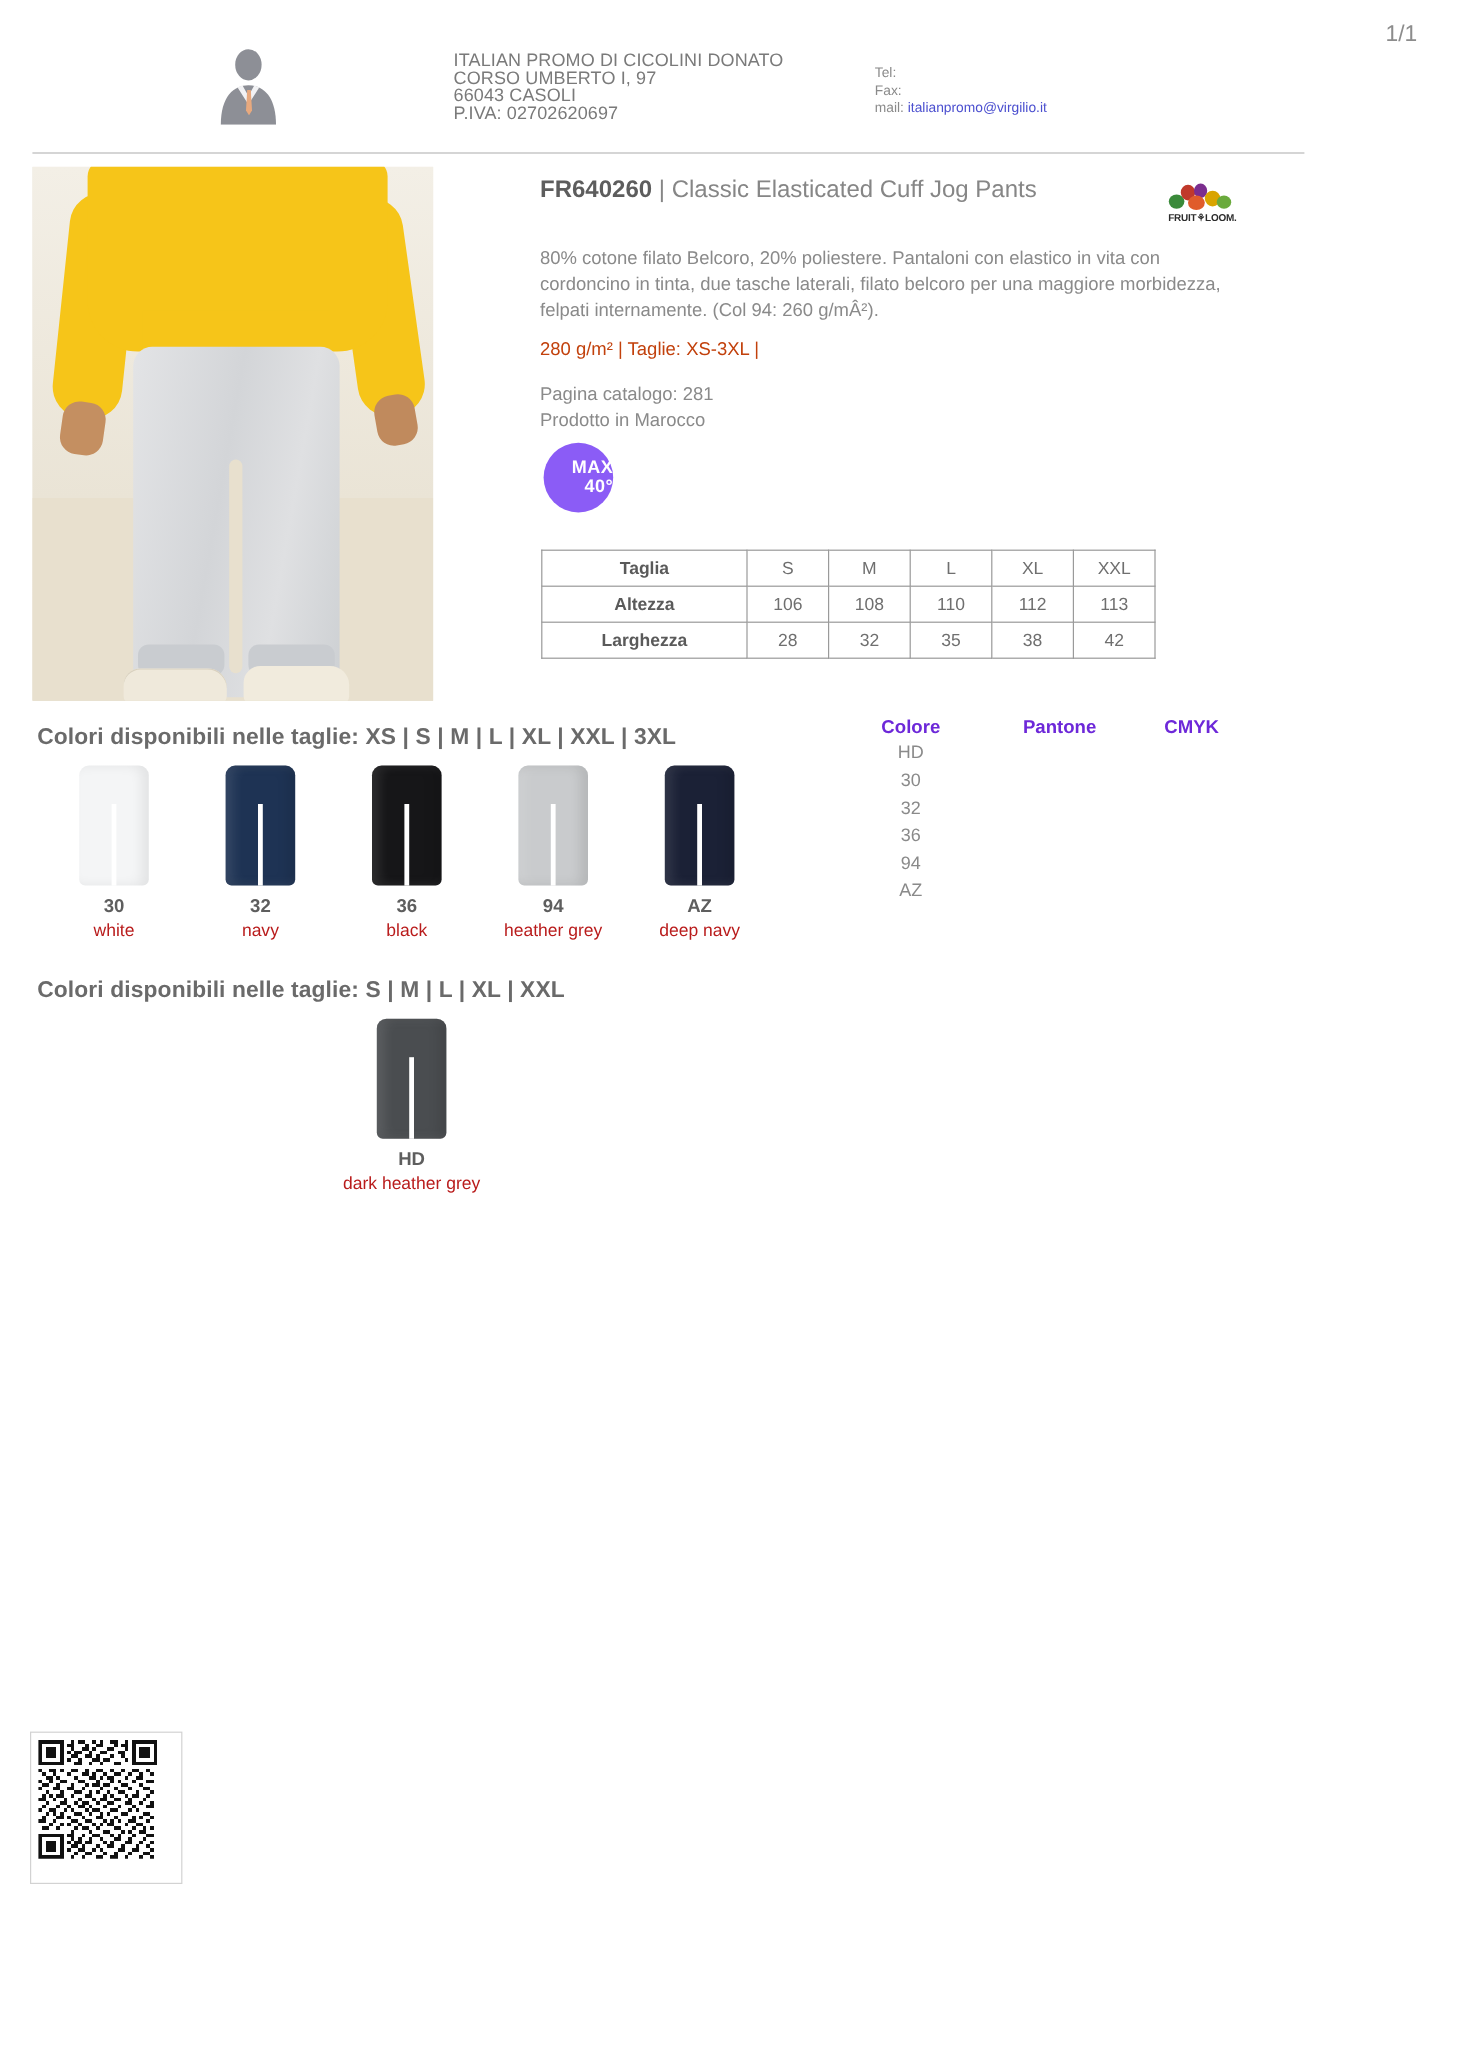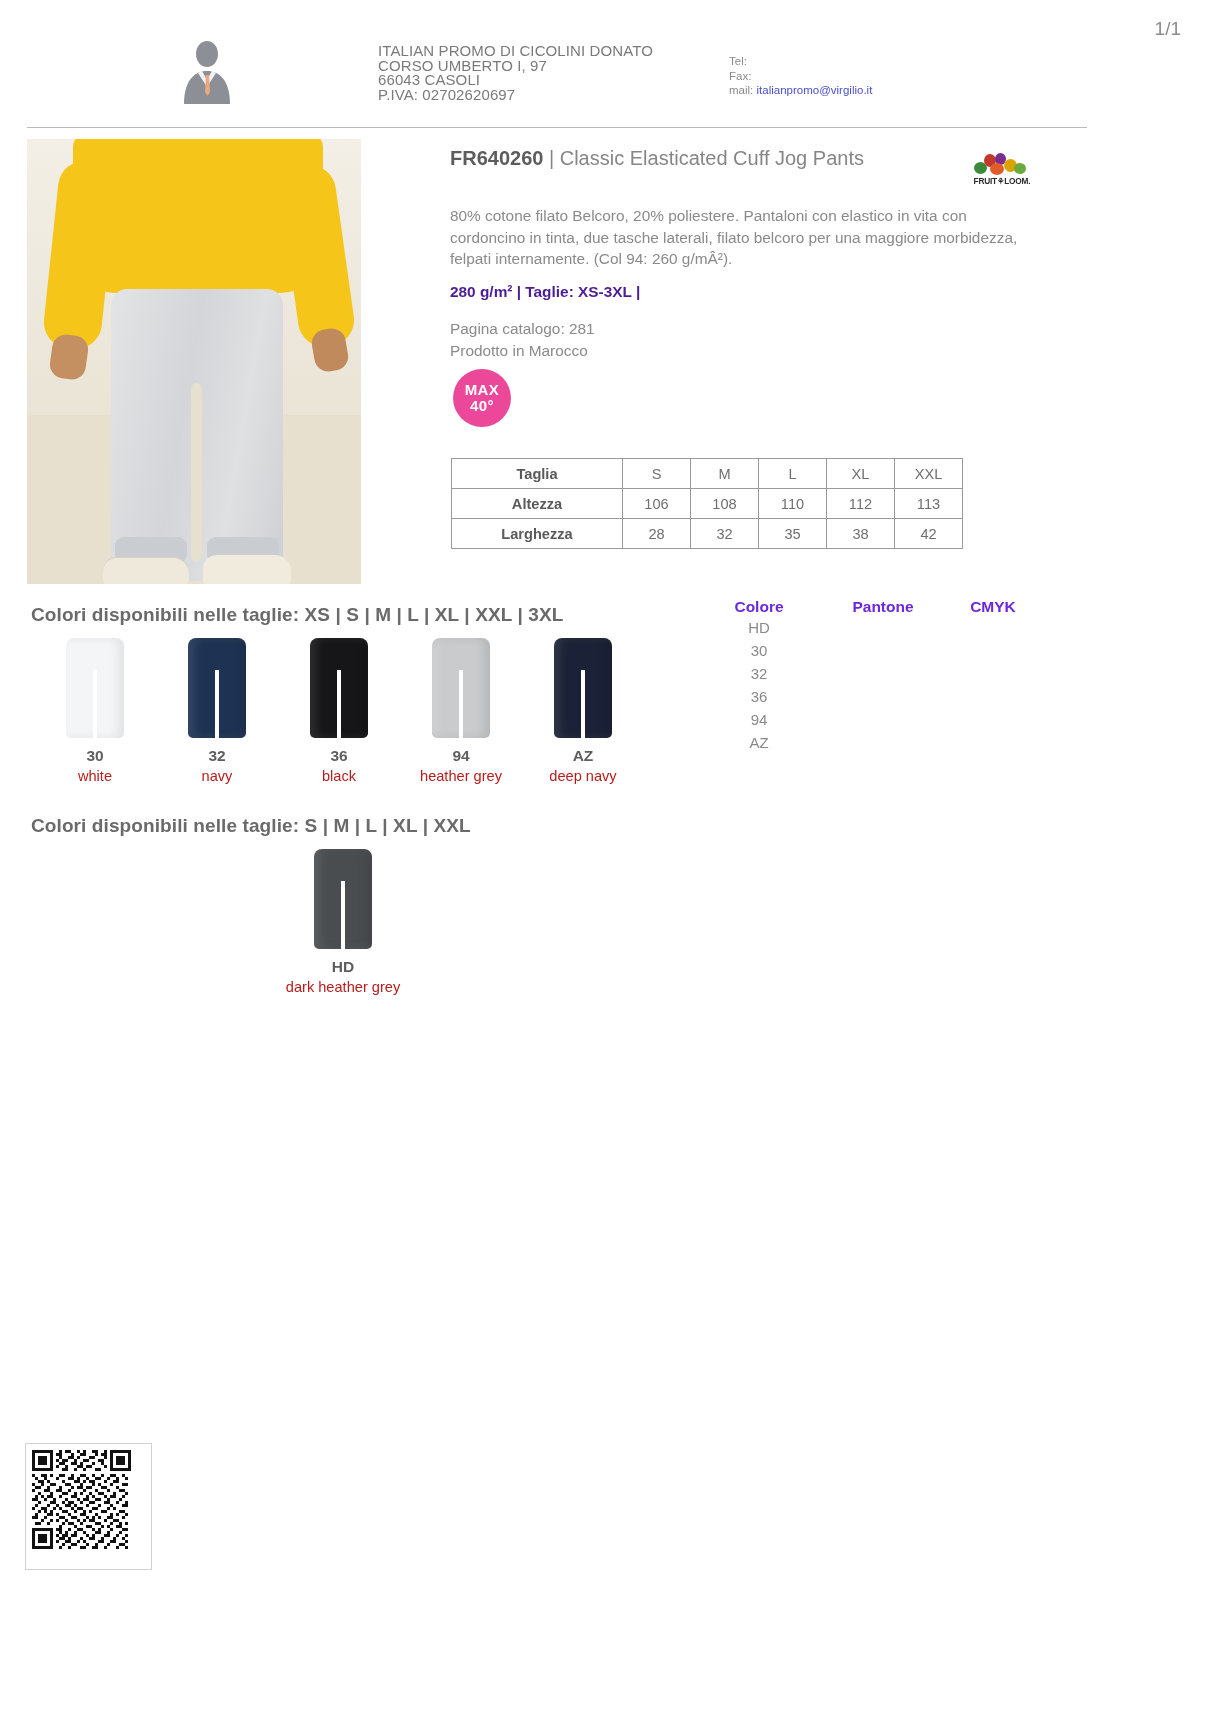--- a/index.html
+++ b/index.html
@@ -52,33 +52,33 @@
             border-radius:14px 16px 7px 7px;box-shadow:0 1px 0 #d8d0be inset;}
   .ph-shoeR{position:absolute;left:176px;top:416px;width:88px;height:32px;background:#f1ebdd;
             border-radius:14px 16px 7px 7px;}
 
   
   .title{position:absolute;left:450px;top:143px;width:550px;font-size:20px;line-height:30px;
          color:#868686;font-family:"Liberation Sans", sans-serif;font-weight:400;}
   .title b{color:#5d5d5d;font-weight:700;}
   .desc{position:absolute;left:450px;top:205px;width:585px;font-size:15.4px;line-height:21.5px;
         color:#8a8a8a;font-family:"Liberation Sans", sans-serif;}
-  .spec{position:absolute;left:450px;top:283px;font-size:15.4px;color:#4c1d95;
-        font-family:"Liberation Sans", sans-serif;font-weight:bold;}
+  .spec{position:absolute;left:450px;top:283px;font-size:15.4px;color:#c2410c;
+        font-family:"Liberation Sans", sans-serif;}
   .cat{position:absolute;left:450px;top:318px;font-size:15.4px;line-height:21.5px;color:#8a8a8a;
        font-family:"Liberation Sans", sans-serif;}
 
   .brand{position:absolute;left:968px;top:150px;width:68px;height:44px;text-align:center;}
   .brand-fruit{position:relative;height:26px;}
   .bf{position:absolute;border-radius:50%;}
   .brand-name{font-size:8.3px;font-weight:700;color:#2b2b2b;letter-spacing:-.2px;
               font-family:"Liberation Sans", sans-serif;text-align:center;}
 
   .wash{position:absolute;left:453px;top:369px;width:58px;height:58px;border-radius:50%;
-        background:#ec4899;color:#fff;display:flex;flex-direction:column;align-items:center;
+        background:#8b5cf6;color:#fff;display:flex;flex-direction:column;align-items:flex-end;
         justify-content:center;font-family:"Liberation Sans", sans-serif;font-weight:700;
         font-size:15px;line-height:16px;letter-spacing:.4px;}
 
   
   .sz{position:absolute;left:451px;top:458px;border-collapse:collapse;
       font-family:"Liberation Sans", sans-serif;}
   .sz td{border:1px solid #9a9a9a;height:27px;font-size:14.6px;color:#6f6f6f;text-align:center;}
   .sz td.lab{width:168px;font-weight:700;color:#5a5a5a;}
   .sz td.val{width:65px;}
 

